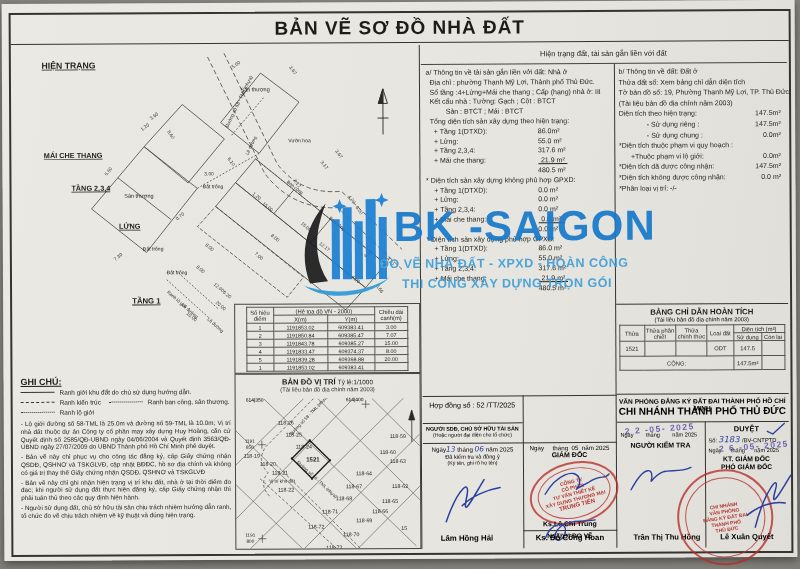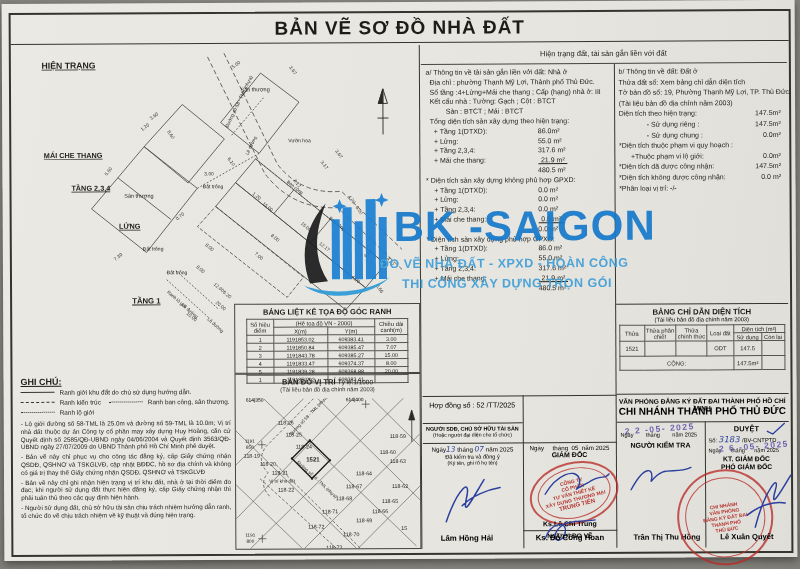--- a/index.html
+++ b/index.html
@@ -146,21 +146,20 @@
             </div>
       <div id="notes-paras" style="margin-top:3px">
               <p class="note">- Lộ giới đường số 58-TML là 25.0m và đường số 59-TML là 10.0m; Vị trí nhà đất thuộc dự án Công ty cổ phần may xây dựng Huy Hoàng, căn cứ Quyết định số 2585/QĐ-UBND ngày 04/06/2004 và Quyết định 3563/QĐ-UBND ngày 27/07/2009 do UBND Thành phố Hồ Chí Minh phê duyệt.</p>
               <p class="note">- Bản vẽ này chỉ phục vụ cho công tác đăng ký, cấp Giấy chứng nhận QSDĐ, QSHNƠ và TSKGLVĐ, cập nhật BĐĐC, hồ sơ địa chính và không có giá trị thay thế Giấy chứng nhận QSDĐ, QSHNƠ và TSKGLVĐ</p>
               <p class="note">- Bản vẽ này chỉ ghi nhận hiện trạng vị trí khu đất, nhà ở tại thời điểm đo đạc; khi người sử dụng đất thực hiện đăng ký, cấp Giấy chứng nhận thì phải tuân thủ theo các quy định hiện hành.</p>
               <p class="note">- Người sử dụng đất, chủ sở hữu tài sản chịu trách nhiệm hướng dẫn ranh, tổ chức đo vẽ chịu trách nhiệm về kỹ thuật và đúng hiện trạng.</p>
             </div>
     </div>
 
     <div class="box" style="left:222px;top:258px;width:186px;height:70px">
-      <div class="c b" style="font-size:7.6px;margin-top:3px;color:#1d1d1a">BẢNG LIỆT KÊ TỌA ĐỘ GÓC RANH</div>
       <table class="tbl" style="width:162px;margin:2px auto 0">
         <thead>
           <tr>
                   <th rowspan="2" style="width:26px">Số hiệu điểm</th>
                   <th colspan="2">(Hệ tọa độ VN - 2000)</th>
                   <th rowspan="2" style="width:32px">Chiều dài cạnh(m)</th>
                 </tr>
           <tr>
                   <th style="width:56px">X(m)</th>
                   <th style="width:48px">Y(m)</th>
@@ -327,21 +326,21 @@
             <div class="ib"><span style="padding-left: 28px;">- Sử dụng chung :</span><span class="v">0.0m²</span></div>
             <div class="ib"><span style="padding-left: 0px;">*Diện tích thuộc phạm vi quy hoạch :</span></div>
             <div class="ib"><span style="padding-left: 12px;">+Thuộc phạm vi lộ giới:</span><span class="v">0.0m²</span></div>
             <div class="ib"><span style="padding-left: 0px;">*Diện tích đã được công nhận:</span><span class="v">147.5m²</span></div>
             <div class="ib"><span style="padding-left: 0px;">*Diện tích không được công nhận:</span><span class="v">0.0 m²</span></div>
             <div class="ib"><span style="padding-left: 0px;">*Phân loại vị trí:  -/-</span></div>
           </div>
 
     <div class="abs ln" style="left:194px;top:260px;width:172px;height:1px"></div>
     <div class="abs" style="left:194px;top:264px;width:172px">
-      <div class="c b" style="font-size:7.8px;color:#1d1d1a">BẢNG CHỈ DẪN DIỆN TÍCH</div>
+      <div class="c b" style="font-size:7.8px;color:#1d1d1a">BẢNG CHỈ DẪN HOÀN TÍCH</div>
       <div class="c" style="font-size:5.8px">(Tài liệu bản đồ địa chính năm 2003)</div>
       <table class="tbl" style="width:166px;margin:2px auto 0">
         <thead>
           <tr>
                   <th rowspan="2" style="width:24px">Thửa</th>
                   <th rowspan="2" style="width:32px">Thửa phân chiết</th>
                   <th rowspan="2" style="width:32px">Thửa chính thức</th>
                   <th rowspan="2" style="width:26px">Loại đất</th>
                   <th colspan="2">Diện tích (m²)</th>
                 </tr>
@@ -372,21 +371,21 @@
     <div class="abs ln" style="left:100px;top:351px;width:1px;height:153px"></div>
     <div class="abs c" style="left:0;top:356px;width:100px;font-size:7.2px">Hợp đồng số : 52 /TT/2025</div>
     <div class="abs ln" style="left:0;top:378px;width:100px;height:1px"></div>
     <div class="abs c" style="left:0;top:381px;width:100px">
       <div class="b" style="font-size:5.4px">NGƯỜI SDĐ, CHỦ SỞ HỮU TÀI SẢN</div>
       <div style="font-size:5.2px">(Hoặc người đại diện cho tổ chức)</div>
     </div>
     <div class="abs ln" style="left:0;top:398px;width:194px;height:1px"></div>
 
     <div class="abs c" style="left:0;top:400px;width:100px;height:104px">
-      <div style="font-size:6.2px"><span>Ngày</span><span class="hand" style="font-size:7.5px">13</span> <span>tháng</span> <span class="hand" style="font-size:7.5px">07</span> <span>năm 2025</span></div>
+      <div style="font-size:6.2px"><span>Ngày</span><span class="hand" style="font-size:7.5px">13</span> <span>tháng</span> <span class="hand" style="font-size:7.5px">06</span> <span>năm 2025</span></div>
       <div style="font-size:5.6px">Đã kiểm tra và đồng ý</div>
       <div style="font-size:5.2px">(Ký tên, ghi rõ họ tên)</div>
       <svg width="70" height="58" style="margin-top:4px">
               <path d="M8,52 C20,18 34,6 28,30 C24,50 36,26 46,10 M24,36 C34,26 50,20 62,18" stroke="#2b3f9e" stroke-width="1.5" fill="none" stroke-linecap="round"></path>
             </svg>
       <div class="b" style="font-size:7.8px;position:absolute;left:0;right:12px;bottom:6px">Lâm Hồng Hải</div>
     </div>
 
     <div class="abs c" style="left:100px;top:400px;width:94px;height:104px">
       <div style="font-size:6.2px;white-space:pre">Ngày     tháng  05  năm 2025</div>

